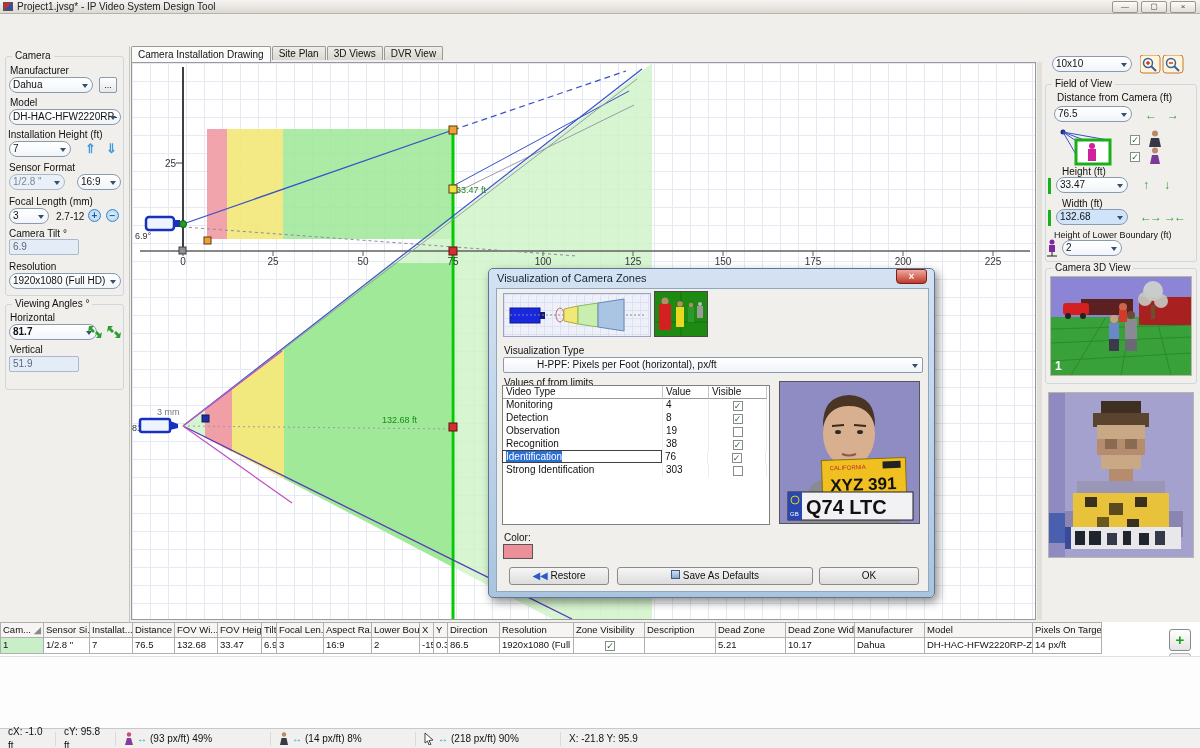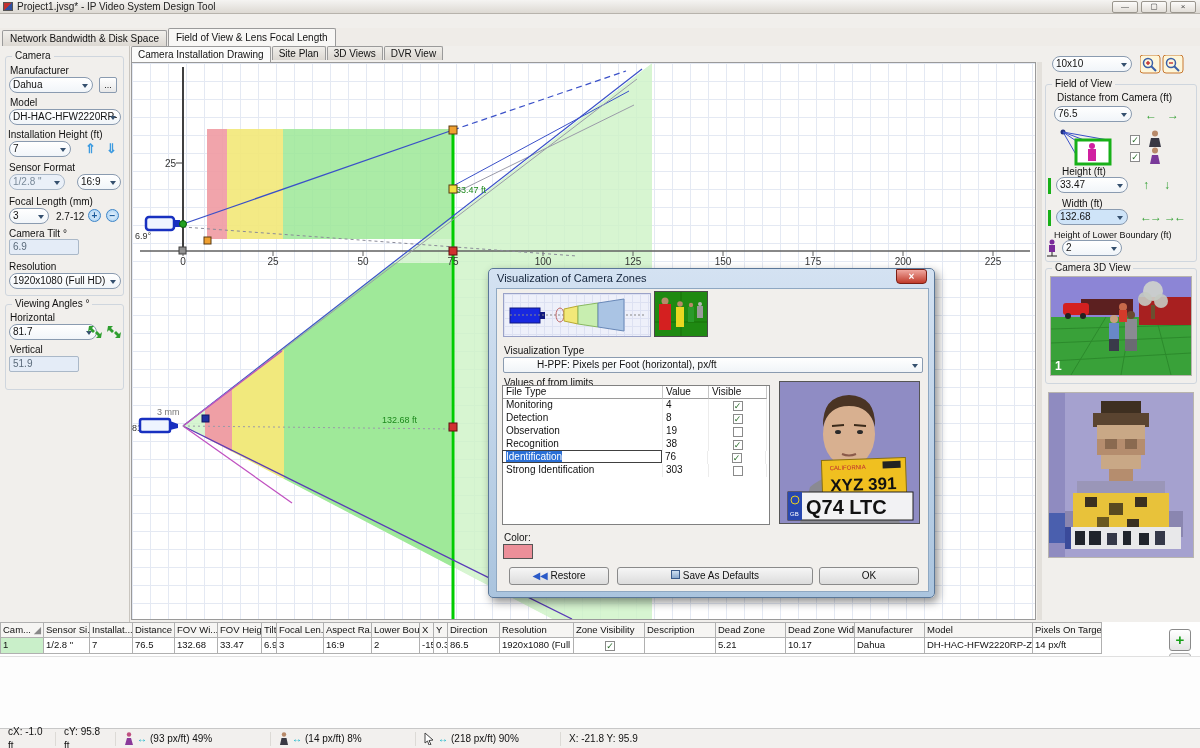--- a/index.html
+++ b/index.html
@@ -84,24 +84,20 @@
     <span class="appico"></span>
     <span class="tt">Project1.jvsg* - IP Video System Design Tool</span>
     <span class="winbtns">
       <span class="wbtn">—</span>
       <span class="wbtn">▢</span>
       <span class="wbtn">×</span>
     </span>
   </div>
 
 
-  <div class="maintabs">
-    <span class="mtab">Network Bandwidth &amp; Disk Space</span>
-    <span class="mtab act">Field of View &amp; Lens Focal Length</span>
-  </div>
 
   <div class="lpanel">
     <div class="grp" style="left:5px;top:10px;width:119px;height:240px;">
       <span class="gt">Camera</span>
     </div>
     <div class="lbl" style="left:10px;top:19px;">Manufacturer</div>
     <div class="combo" style="left:9px;top:31px;width:84px;">Dahua</div>
     <div class="sqbtn" style="left:99px;top:31px;">...</div>
     <div class="lbl" style="left:10px;top:51px;">Model</div>
     <div class="combo" style="left:9px;top:63px;width:112px;">DH-HAC-HFW2220RP-</div>
@@ -119,21 +115,21 @@
     <div class="circb" style="left:106px;top:163px;">−</div>
     <div class="lbl" style="left:9px;top:182px;">Camera Tilt °</div>
     <div class="inputd" style="left:9px;top:193px;width:70px;">6.9</div>
     <div class="lbl" style="left:9px;top:215px;">Resolution</div>
     <div class="combo" style="left:9px;top:227px;width:112px;">1920x1080 (Full HD)</div>
 
     <div class="grp" style="left:5px;top:258px;width:119px;height:86px;">
       <span class="gt">Viewing Angles °</span>
     </div>
     <div class="lbl" style="left:10px;top:266px;">Horizontal</div>
-    <div class="combo" style="left:9px;top:278px;width:88px;">81.7</div>
+    <div class="combo" style="left:9px;top:278px;width:88px;font-weight:bold;">81.7</div>
     <svg style="position:absolute;left:88px;top:279px;" width="34" height="14">
       <g fill="#2f9e2f">
           <path d="M1,1 l5,0 l-2,2 l3,3 l-2,2 l-3,-3 l-2,2 z"></path>
           <path d="M13,13 l-5,0 l2,-2 l-3,-3 l2,-2 l3,3 l2,-2 z"></path>
       <path d="M20,1 l5,0 l-2,2 l3,3 l-2,2 l-3,-3 l-2,2 z"></path>
           <path d="M32,13 l-5,0 l2,-2 l-3,-3 l2,-2 l3,3 l2,-2 z"></path>
         </g>
     </svg>
     <div class="lbl" style="left:10px;top:298px;">Vertical</div>
     <div class="inputd" style="left:9px;top:310px;width:70px;">51.9</div>
@@ -395,21 +391,21 @@
           <circle cx="45" cy="12" r="2" fill="#b8b8b8"></circle>
             <rect x="42" y="14" width="6" height="12" fill="#9a9a9a"></rect>
         </svg>
       </div>
       <div class="lbl" style="left:7px;top:56px;">Visualization Type</div>
       <div class="dcombo" style="left:6px;top:68px;width:420px;padding-left:33px;">H-PPF: Pixels per Foot (horizontal), px/ft</div>
       <div class="lbl" style="left:7px;top:88px;">Values of from limits</div>
 
       <div class="ztable">
         <div class="zrow">
-          <span class="zh c1">File Type</span>
+          <span class="zh c1">Video Type</span>
             <span class="zh c2">Value</span>
             <span class="zh c3" style="text-align:left;padding-left:3px;">Visible</span>
         </div>
         <div class="zrow">
           <span class="zc c1">Monitoring</span>
             <span class="zc c2">4</span>
             <span class="zc c3"><span class="cb">✓</span></span>
         </div>
         <div class="zrow">
           <span class="zc c1">Detection</span>

